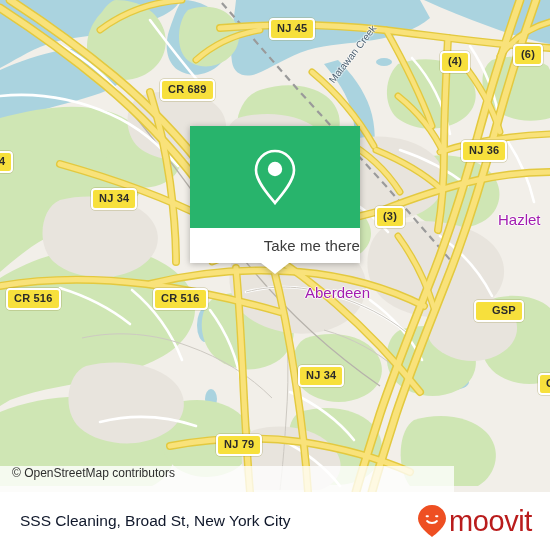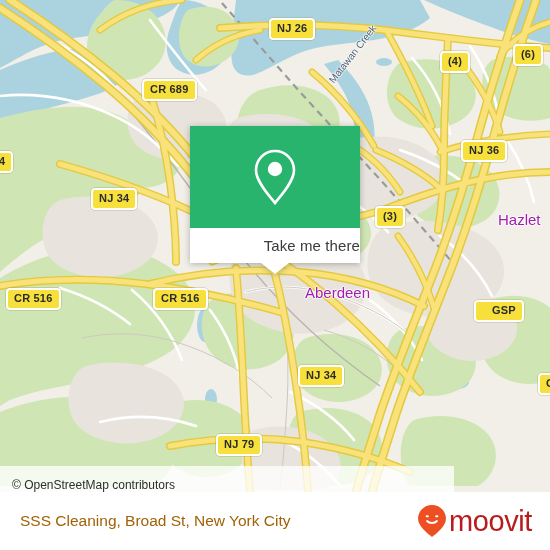--- a/index.html
+++ b/index.html
@@ -106,21 +106,21 @@
     border-top: 11px solid #ffffff;
   }
 
   
   #attribution-band {
     position: absolute;
     left: 0; top: 466px;
     width: 454px; height: 26px;
     background: rgba(255,255,255,0.78);
     display: flex;
-    align-items: flex-end;
+    align-items: flex-start;
     z-index: 30;
   }
   #attribution-text {
     font-size: 12px;
     color: #2e2e2e;
     padding-left: 12px;
     font-family: "Liberation Sans", sans-serif;
   }
 
   
@@ -130,21 +130,21 @@
     width: 550px; height: 58px;
     background: #ffffff;
     display: flex;
     align-items: center;
     justify-content: space-between;
     padding: 0 18px 0 20px;
     z-index: 50;
   }
   #footer-title {
     font-size: 15.5px;
-    color: #a16207;
+    color: #0f172a;
     font-family: "Liberation Sans", sans-serif;
     white-space: nowrap;
   }
   #brand { display: flex; align-items: center; gap: 2px; }
   #brand-wordmark {
     font-size: 29px;
     color: #b91c1c;
     font-family: "Liberation Sans", sans-serif;
     font-weight: normal;
     letter-spacing: -0.4px;
@@ -372,24 +372,24 @@
           <path d="M196,60 C214,44 236,34 260,30" stroke-width="4.4"></path>
         </g>
       </g>
     </svg>
 
     <div class="water-label" style="left:331px; top:76px; transform: rotate(-52deg); transform-origin: left center;">Matawan Creek</div>
 
     <div class="place-label" style="left:498px; top:211px;">Hazlet</div>
     <div class="place-label" style="left:305px; top:284px;">Aberdeen</div>
 
-    <div class="shield" style="left:269px; top:18px;">NJ 26</div>
+    <div class="shield" style="left:269px; top:18px;">NJ 45</div>
     <div class="shield" style="left:440px; top:51px;">(4)</div>
     <div class="shield" style="left:513px; top:44px;">(6)</div>
-    <div class="shield" style="left:142px; top:79px;">CR 689</div>
+    <div class="shield" style="left:160px; top:79px;">CR 689</div>
     <div class="shield" style="left:461px; top:140px;">NJ 36</div>
     <div class="shield" style="left:91px; top:188px;">NJ 34</div>
     <div class="shield" style="left:-9px; top:151px;">4</div>
     <div class="shield" style="left:375px; top:206px;">(3)</div>
     <div class="shield" style="left:6px; top:288px;">CR 516</div>
     <div class="shield" style="left:153px; top:288px;">CR 516</div>
     <div class="shield" style="left:474px; top:300px;padding-left:16px;">GSP</div>
     <div class="shield" style="left:538px; top:373px;">G</div>
     <div class="shield" style="left:298px; top:365px;">NJ 34</div>
     <div class="shield" style="left:216px; top:434px;">NJ 79</div>

